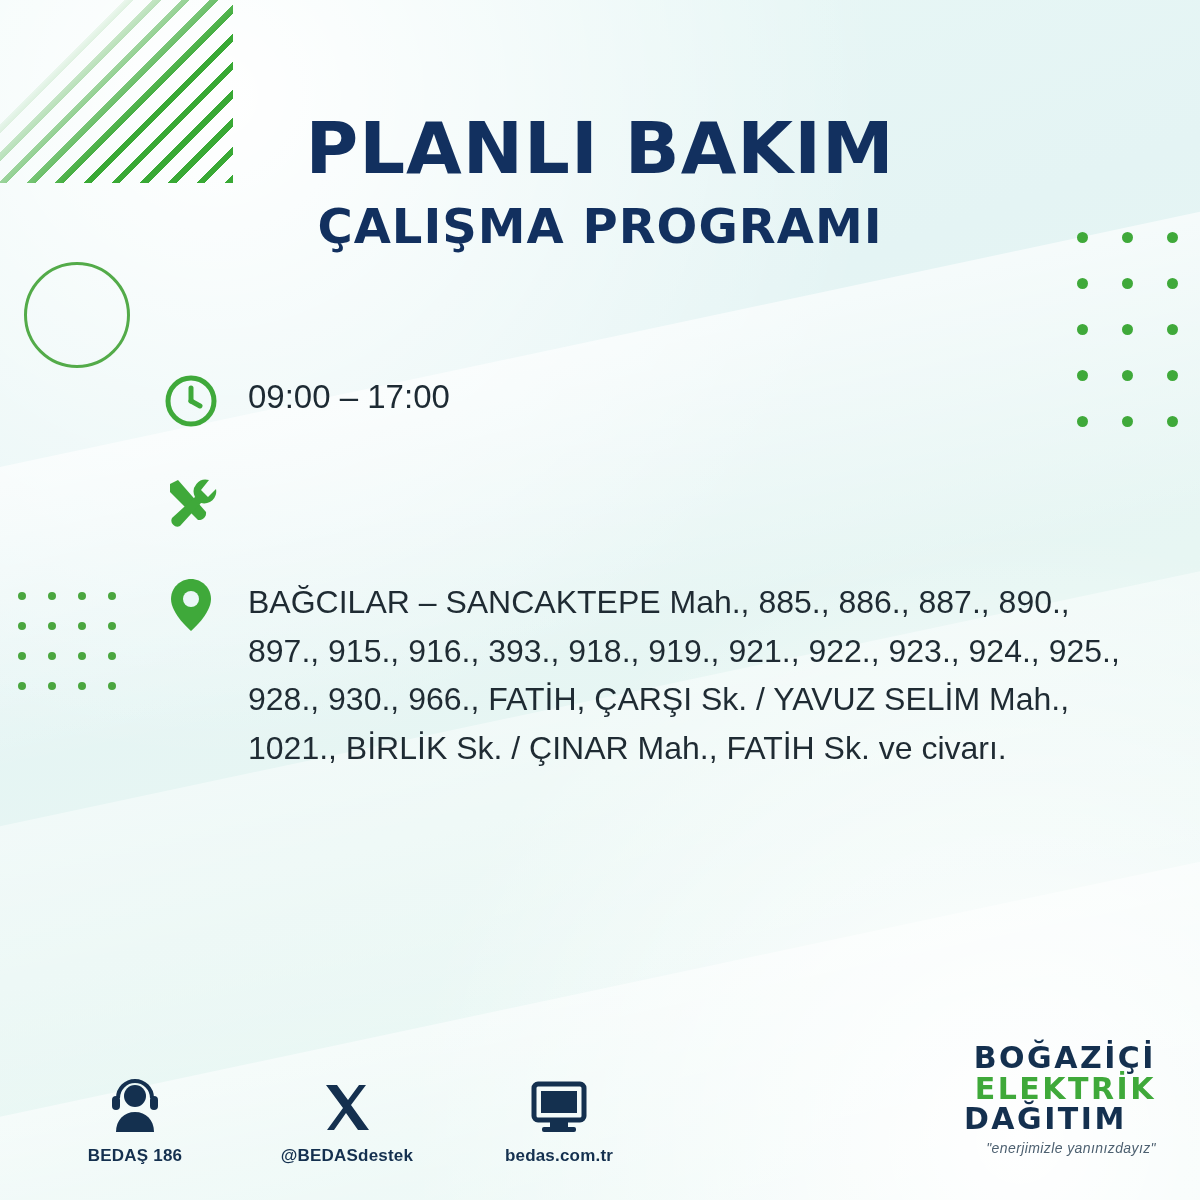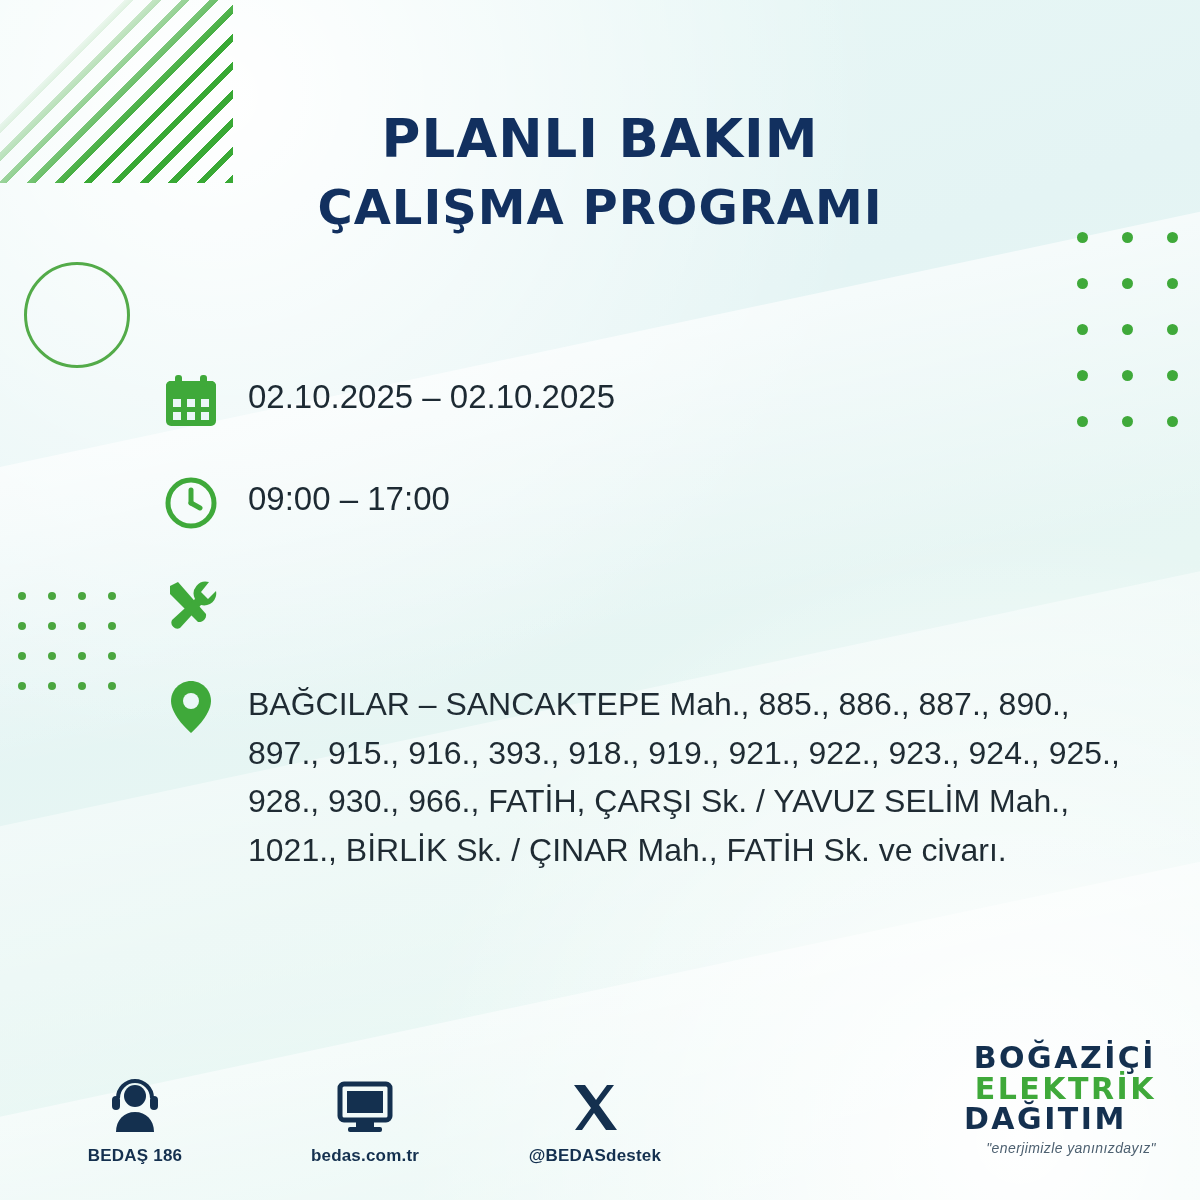--- a/index.html
+++ b/index.html
@@ -98,21 +98,21 @@
   .title-wrap {
     position: absolute;
     top: 112px;
     left: 0;
     width: 1200px;
     text-align: center;
   }
   .title-main {
     font-family: "DejaVu Sans", sans-serif;
     font-weight: 700;
-    font-size: 53px;
+    font-size: 72px;
     letter-spacing: 1px;
     color: #12305f;
     line-height: 1;
     margin: 0;
   }
   .title-sub {
     font-family: "DejaVu Sans", sans-serif;
     font-weight: 700;
     font-size: 48px;
     letter-spacing: 1px;
@@ -162,21 +162,21 @@
     bottom: 26px;
     width: 1200px;
     height: 140px;
   }
   .contacts {
     position: absolute;
     left: 60px;
     bottom: 8px;
     display: flex;
     align-items: flex-end;
-    gap: 80px;
+    gap: 62px;
   }
   .contact {
     width: 150px;
     text-align: center;
   }
   .contact .cico {
     height: 62px;
     display: flex;
     align-items: flex-end;
     justify-content: center;
@@ -264,37 +264,20 @@
       <span></span>
   </div>
 
   <div class="title-wrap">
     <h1 class="title-main">PLANLI BAKIM</h1>
     <h2 class="title-sub">ÇALIŞMA PROGRAMI</h2>
   </div>
 
   <div class="info">
 
-    <div class="row">
-      <div class="ico">
-        <svg width="58" height="58" viewBox="0 0 58 58" aria-hidden="true">
-          <rect x="4" y="9" width="50" height="45" rx="5" fill="#3fa93a"></rect>
-          <rect x="4" y="9" width="50" height="12" rx="5" fill="#3fa93a"></rect>
-          <rect x="13" y="3" width="7" height="12" rx="3" fill="#3fa93a"></rect>
-          <rect x="38" y="3" width="7" height="12" rx="3" fill="#3fa93a"></rect>
-          <rect x="11" y="27" width="8" height="8" fill="#eaf7f7"></rect>
-          <rect x="25" y="27" width="8" height="8" fill="#eaf7f7"></rect>
-          <rect x="39" y="27" width="8" height="8" fill="#eaf7f7"></rect>
-          <rect x="11" y="40" width="8" height="8" fill="#eaf7f7"></rect>
-          <rect x="25" y="40" width="8" height="8" fill="#eaf7f7"></rect>
-          <rect x="39" y="40" width="8" height="8" fill="#eaf7f7"></rect>
-        </svg>
-      </div>
-      <div class="txt">02.10.2025 – 02.10.2025</div>
-    </div>
 
     <div class="row">
       <div class="ico">
         <svg width="58" height="58" viewBox="0 0 58 58" aria-hidden="true">
           <circle cx="29" cy="29" r="23" fill="none" stroke="#3fa93a" stroke-width="5"></circle>
           <line x1="29" y1="29" x2="29" y2="16" stroke="#3fa93a" stroke-width="5" stroke-linecap="round"></line>
           <line x1="29" y1="29" x2="38" y2="34" stroke="#3fa93a" stroke-width="5" stroke-linecap="round"></line>
         </svg>
       </div>
       <div class="txt">09:00 – 17:00</div>
@@ -333,39 +316,39 @@
             <path d="M12 20 a17 17 0 0 1 34 0" fill="none" stroke="#14304f" stroke-width="4"></path>
             <rect x="6" y="18" width="8" height="14" rx="4" fill="#14304f"></rect>
             <rect x="44" y="18" width="8" height="14" rx="4" fill="#14304f"></rect>
           </svg>
         </div>
         <div class="clabel">BEDAŞ 186</div>
       </div>
 
       <div class="contact">
         <div class="cico">
+          <svg width="56" height="56" viewBox="0 0 56 56" aria-hidden="true">
+            <path d="M7 5 L24 28 L8 50 L15 50 L27 33 L39 50 L50 50 L32 25 L47 5 L40 5 L29 20 L18 5 Z" fill="#14304f"></path>
+          </svg>
+        </div>
+        <div class="clabel">@BEDASdestek</div>
+      </div>
+
+      <div class="contact">
+        <div class="cico">
           <svg width="62" height="58" viewBox="0 0 62 58" aria-hidden="true">
             <rect x="6" y="6" width="50" height="36" rx="4" fill="none" stroke="#14304f" stroke-width="5"></rect>
             <rect x="13" y="13" width="36" height="22" fill="#14304f"></rect>
             <rect x="22" y="44" width="18" height="5" fill="#14304f"></rect>
             <rect x="14" y="49" width="34" height="5" rx="2" fill="#14304f"></rect>
           </svg>
         </div>
         <div class="clabel">bedas.com.tr</div>
       </div>
 
-      <div class="contact">
-        <div class="cico">
-          <svg width="56" height="56" viewBox="0 0 56 56" aria-hidden="true">
-            <path d="M7 5 L24 28 L8 50 L15 50 L27 33 L39 50 L50 50 L32 25 L47 5 L40 5 L29 20 L18 5 Z" fill="#14304f"></path>
-          </svg>
-        </div>
-        <div class="clabel">@BEDASdestek</div>
-      </div>
-
     </div>
 
     <div class="brand">
       <div class="b1">BOĞAZİÇİ</div>
       <div class="b2">ELEKTRİK</div>
       <div class="b3">DAĞITIM</div>
       <div class="tag">"enerjimizle yanınızdayız"</div>
     </div>
 
   </div>

